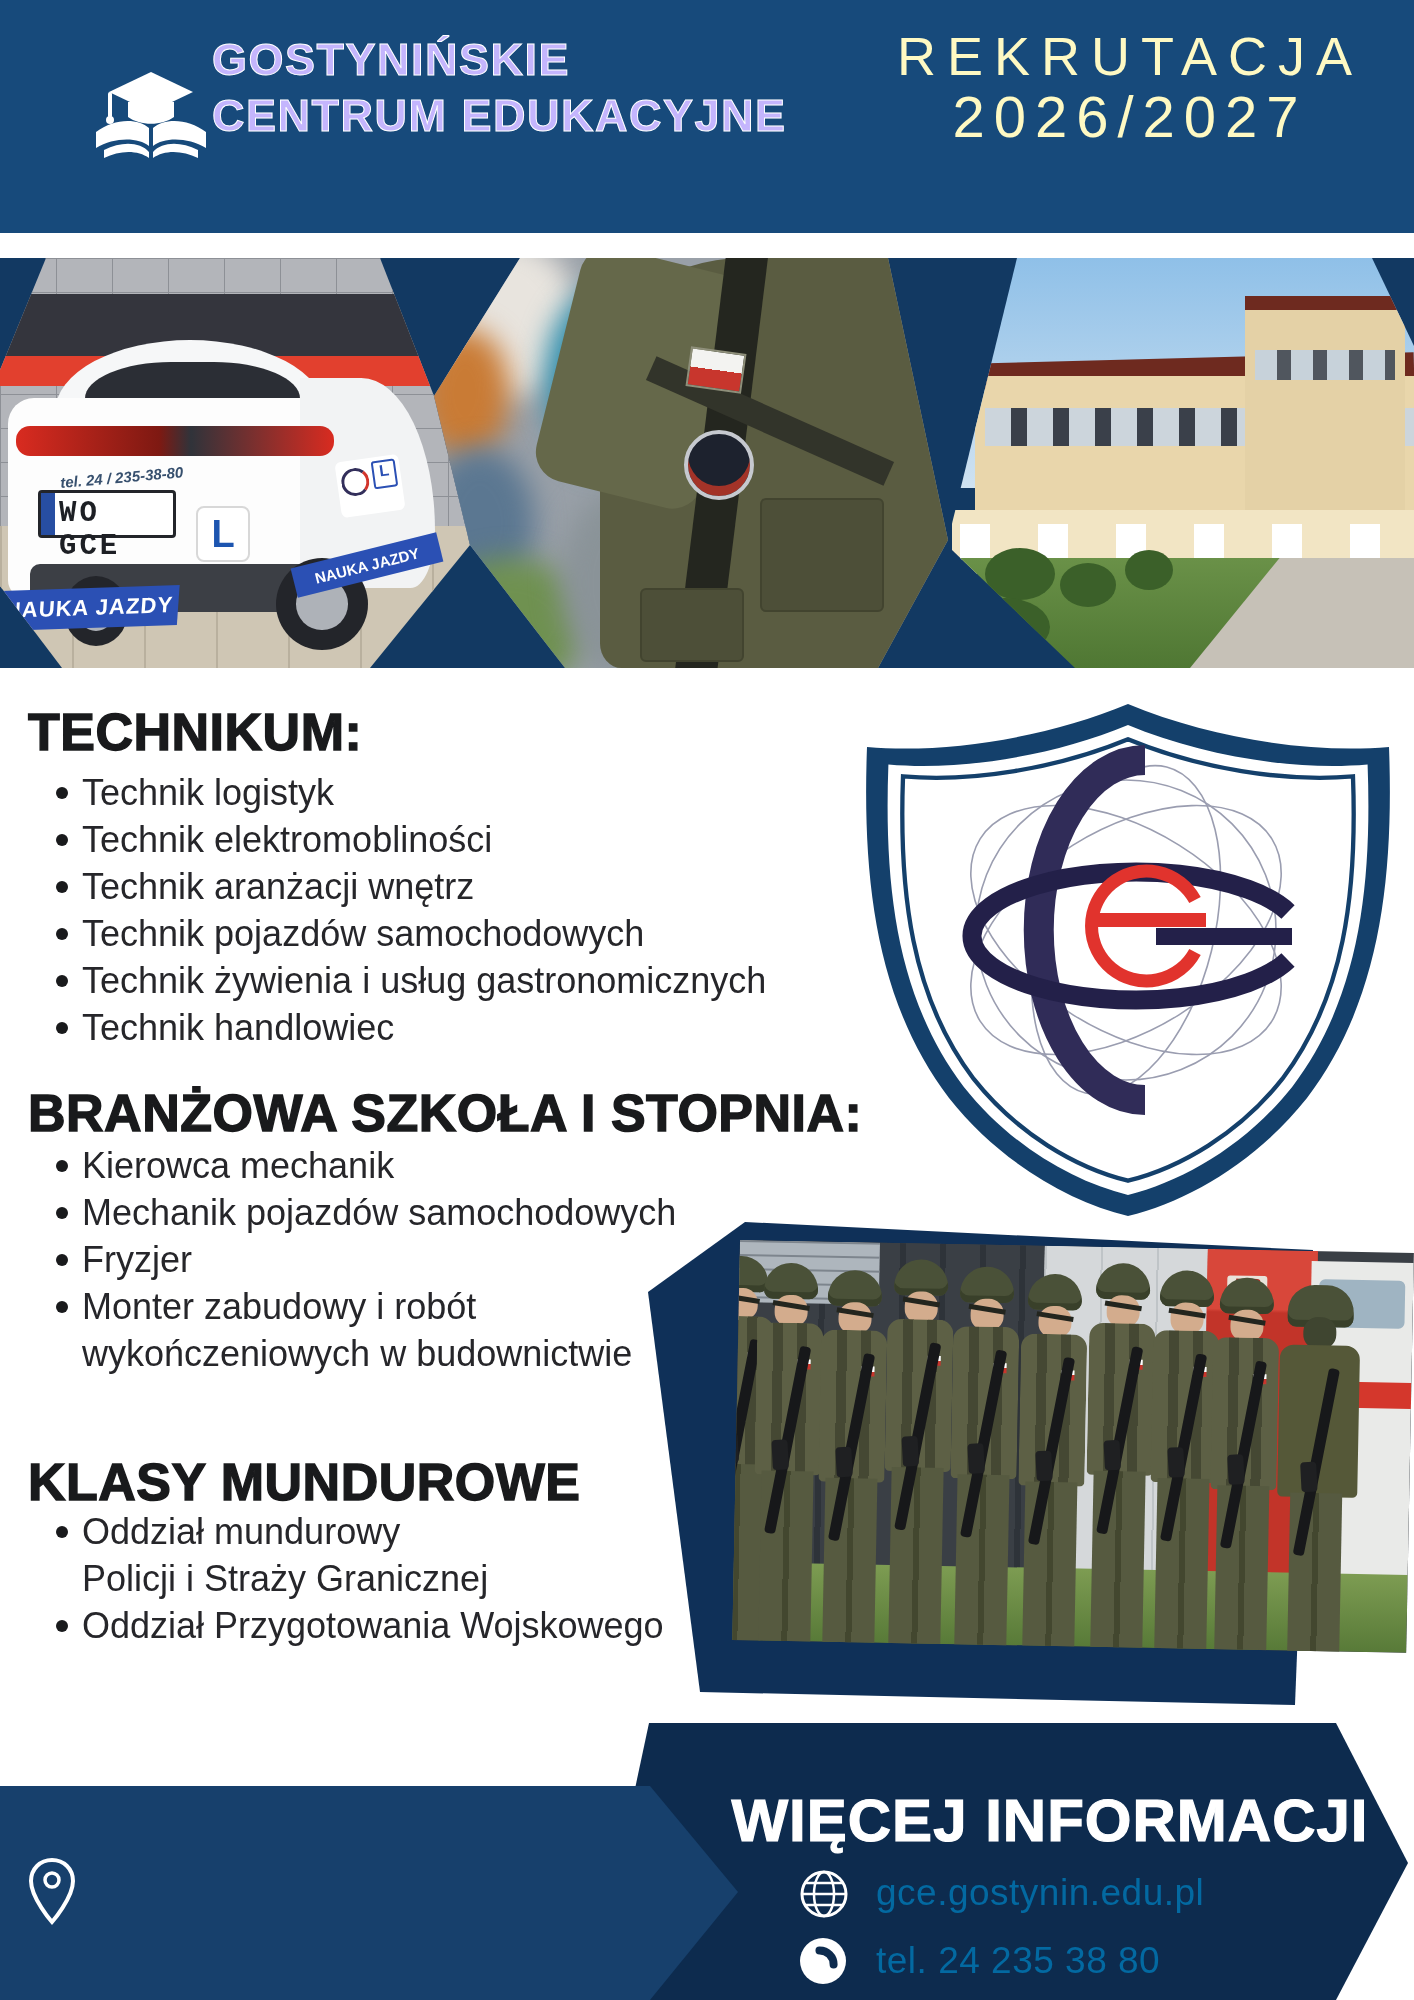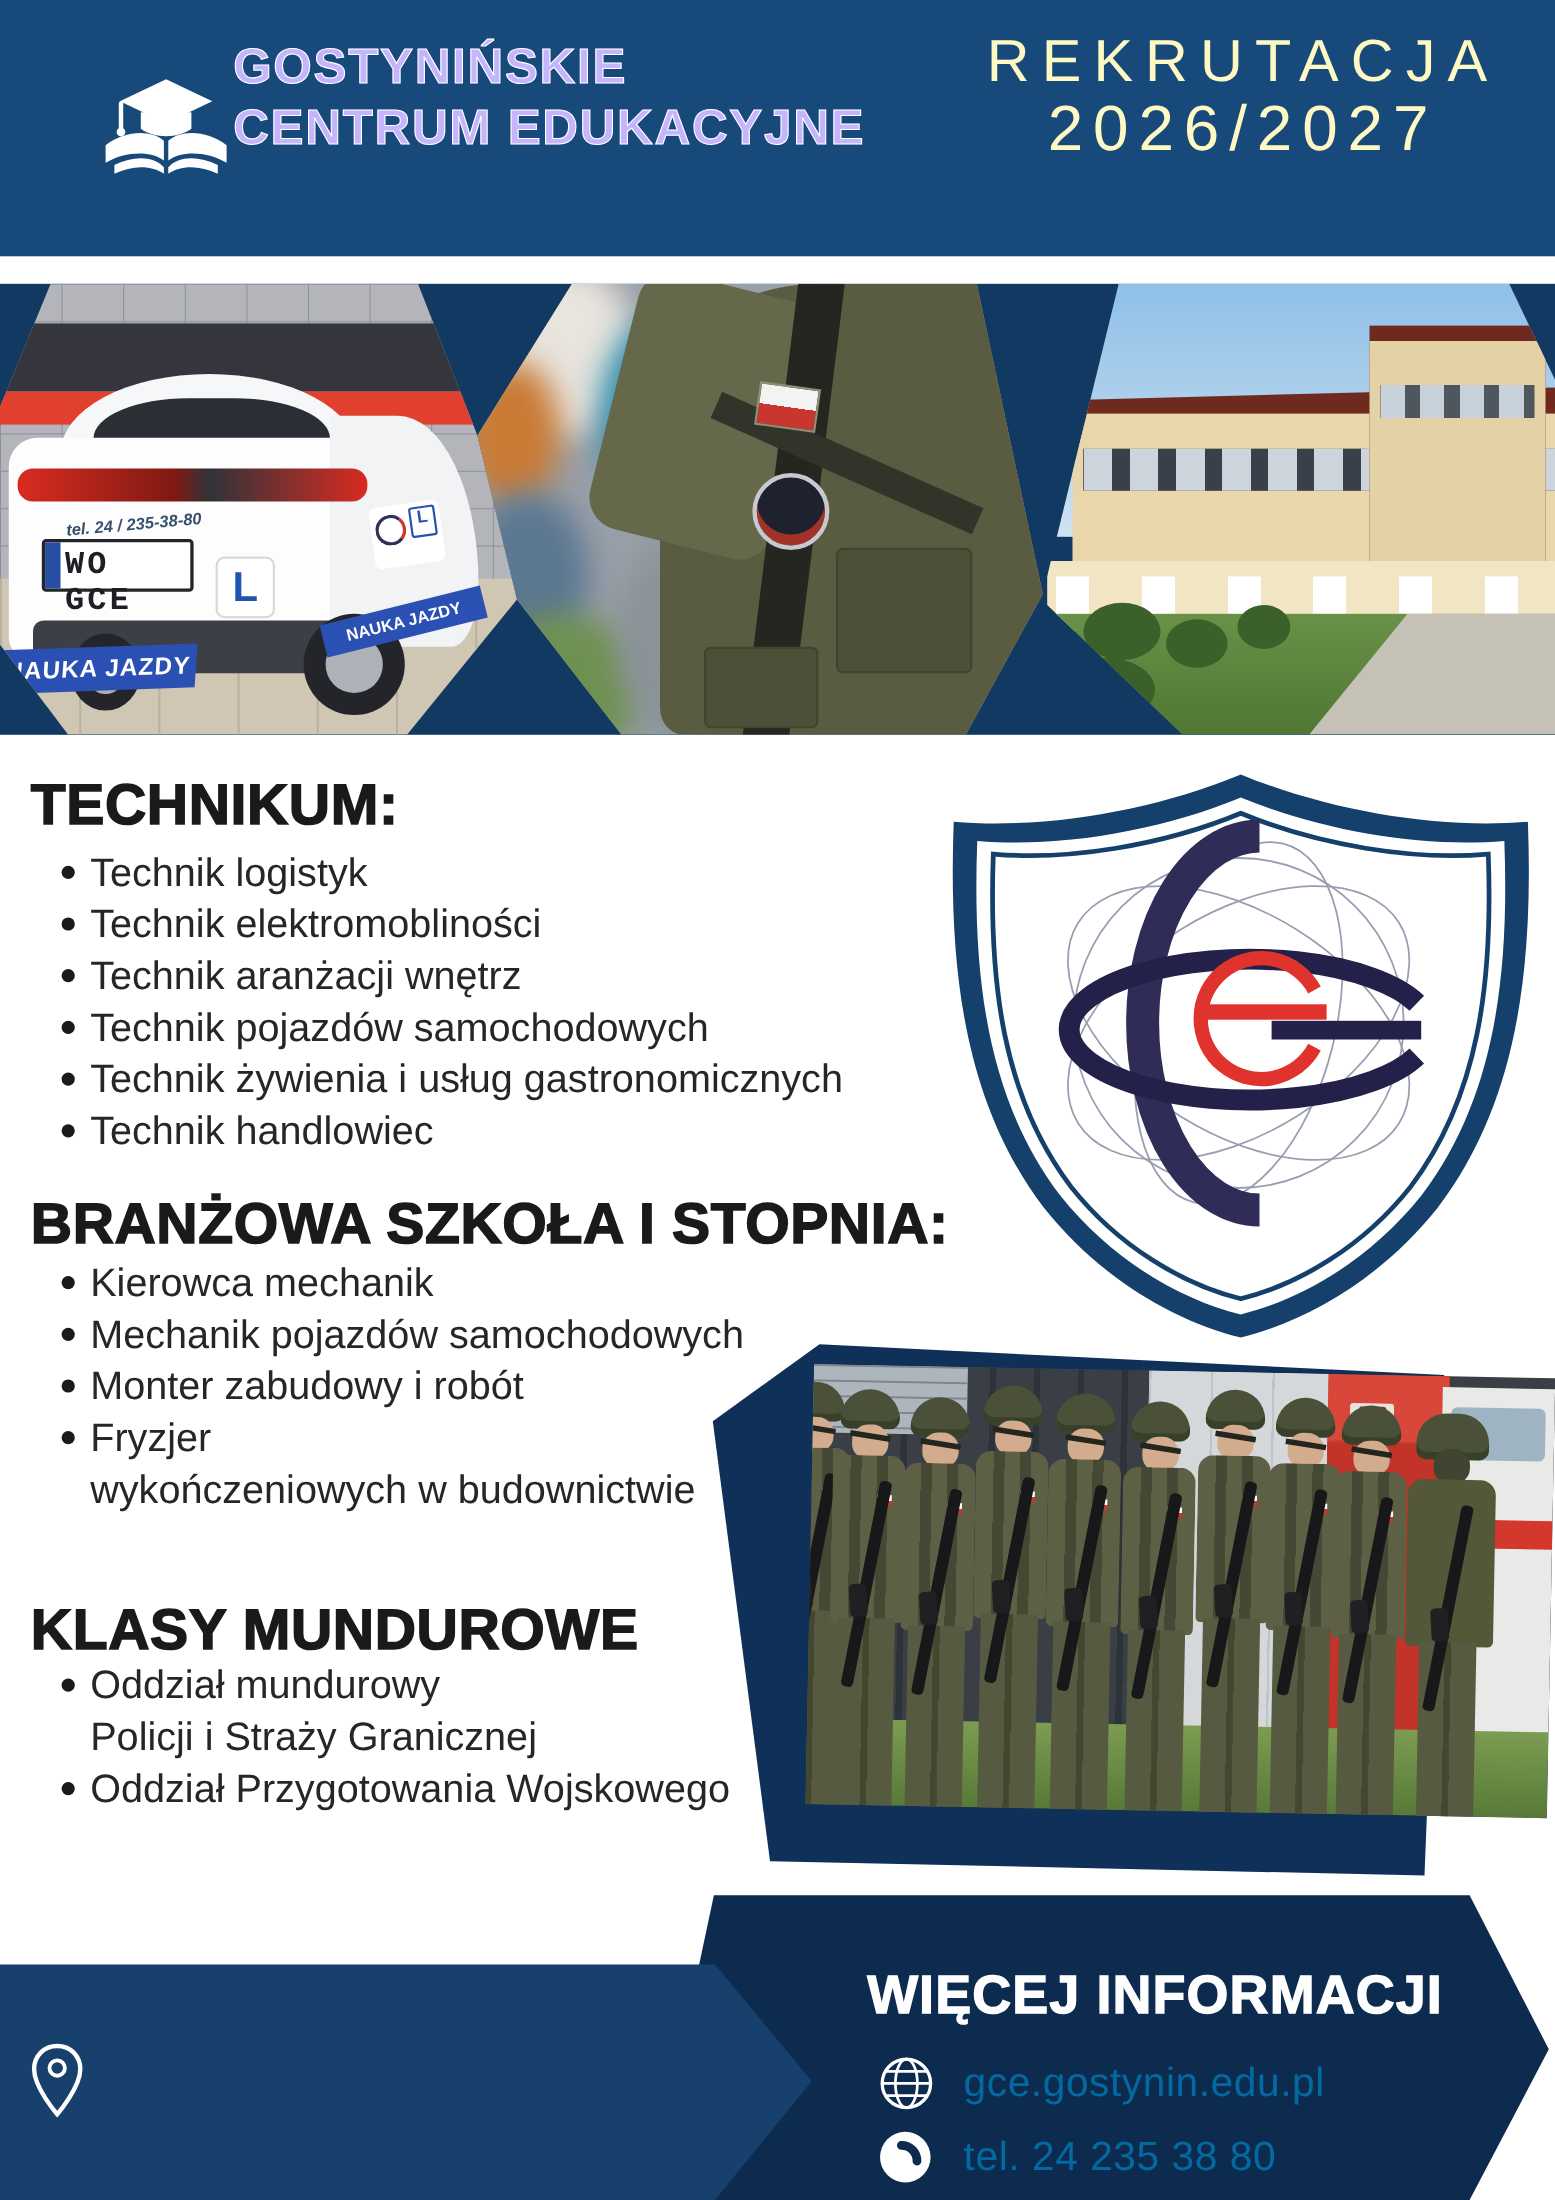--- a/index.html
+++ b/index.html
@@ -127,21 +127,21 @@
   .cadet.instructor .helmet{width:66px;height:42px;left:4px;}
   .cadet.instructor .face{background:#3f4530;}
   .cadet.instructor .torso{width:80px;left:-3px;background:#555838;}
 
   
   .foot-dark{left:0;top:0;width:1414px;height:2000px;pointer-events:none;}
   .foot-light{left:0;top:0;width:1414px;height:2000px;pointer-events:none;}
   .addr{left:92px;top:1858px;color:#fff;font-weight:300;}
   .addr-line{font-size:32px;line-height:50px;letter-spacing:0.5px;}
   .pin{left:26px;top:1856px;width:52px;height:78px;}
-  .minfo-title{left:700px;top:1786px;width:700px;text-align:center;color:#fff;font-size:49px;font-weight:bold;-webkit-text-stroke:1.2px #fff;letter-spacing:1px;}
+  .minfo-title{left:700px;top:1786px;width:700px;text-align:center;color:#fff;font-size:60px;font-weight:bold;-webkit-text-stroke:1.2px #fff;letter-spacing:1px;}
   .minfo-row{color:#0369a1;font-weight:300;font-size:37px;letter-spacing:0.5px;}
   .site-row{left:876px;top:1872px;}
   .tel-row{left:876px;top:1940px;text-align:center;}
   .globe-ic{left:798px;top:1868px;width:52px;height:52px;}
   .phone-ic{left:798px;top:1936px;width:50px;height:50px;}
 </style>
 </head>
 <body>
 
 <div class="poster">
@@ -247,22 +247,22 @@
       <li><span class="li-text">Technik pojazdów samochodowych</span></li>
       <li><span class="li-text">Technik żywienia i usług gastronomicznych</span></li>
       <li><span class="li-text">Technik handlowiec</span></li>
     </ul>
 
   <div class="abs sec-title" style="top:1083px;">BRANŻOWA SZKOŁA I STOPNIA:</div>
   <ul class="abs list" style="top:1142px;">
 
   <li><span class="li-text">Kierowca mechanik</span></li>
       <li><span class="li-text">Mechanik pojazdów samochodowych</span></li>
+      <li><span class="li-text">Fryzjer</span></li>
       <li><span class="li-text">Monter zabudowy i robót</span></li>
-      <li><span class="li-text">Fryzjer</span></li>
       <li class="no-bullet"><span class="li-text">wykończeniowych w budownictwie</span></li>
     </ul>
 
   <div class="abs sec-title" style="top:1452px;">KLASY MUNDUROWE</div>
   <ul class="abs list" style="top:1508px;">
 
   <li><span class="li-text">Oddział mundurowy</span></li>
       <li class="no-bullet"><span class="li-text">Policji i Straży Granicznej</span></li>
       <li><span class="li-text">Oddział Przygotowania Wojskowego</span></li>
     </ul>

